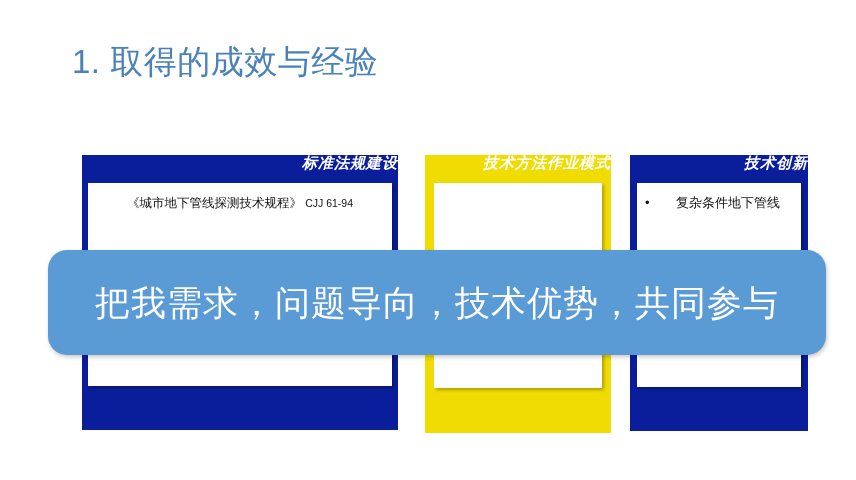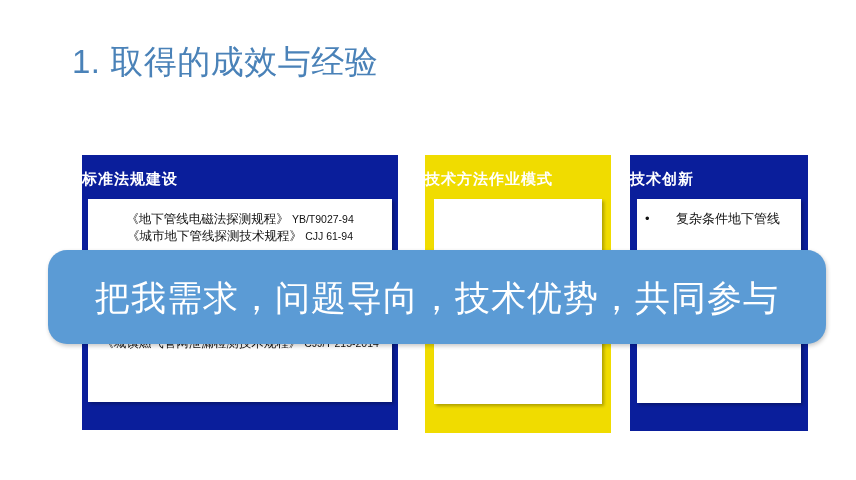--- a/index.html
+++ b/index.html
@@ -34,28 +34,28 @@
   .column {
     position: absolute;
     top: 155px;
     box-sizing: border-box;
     padding: 0;
   }
   .column.blue  { background: #0A1E9B; }
   .column.yellow{ background: #F0DC00; }
 
   .col-header {
-    text-align: left;
+    text-align: right;
     font-weight: bold;
     color: #ffffff;
     font-size: 15px;
     line-height: 1;
-    padding-top: 16px;
     padding-bottom: 13px;
     letter-spacing: 1px;
+    font-style: italic;
   }
 
   .col-body {
     background: #ffffff;
     box-sizing: border-box;
     box-shadow: 2px 2px 3px rgba(0,0,0,0.28);
   }
 
   
   #col-standards {
@@ -125,21 +125,21 @@
     color: #111111;
   }
   .bullet-spacer { height: 14px; }
 
   
   #overlay-banner {
     position: absolute;
     left: 48px;
     top: 250px;
     width: 778px;
-    height: 94px;
+    height: 105px;
     background: #5B9BD5;
     border-radius: 19px;
     box-shadow: 1px 2px 4px rgba(0,0,0,0.22);
     display: flex;
     align-items: center;
     justify-content: center;
     box-sizing: border-box;
   }
   #overlay-banner-text {
     color: #ffffff;
@@ -154,24 +154,20 @@
 <body>
 
 <div id="slide">
 
   <div id="slide-title">1. 取得的成效与经验</div>
 
   <div class="column blue" id="col-standards">
     <div class="col-header">标准法规建设</div>
     <div class="col-body">
 
-      <div class="reg-line">
-        <span class="cn">《地下管线电磁法探测规程》</span>
-        <span class="code">YB/T9027-94</span>
-      </div>
 
       <div class="reg-line">
         <span class="cn">《城市地下管线探测技术规程》</span>
         <span class="code">CJJ 61-94</span>
       </div>
 
       <div class="reg-spacer"></div>
       <div class="reg-spacer"></div>
       <div class="reg-spacer"></div>
       <div class="reg-spacer"></div>

